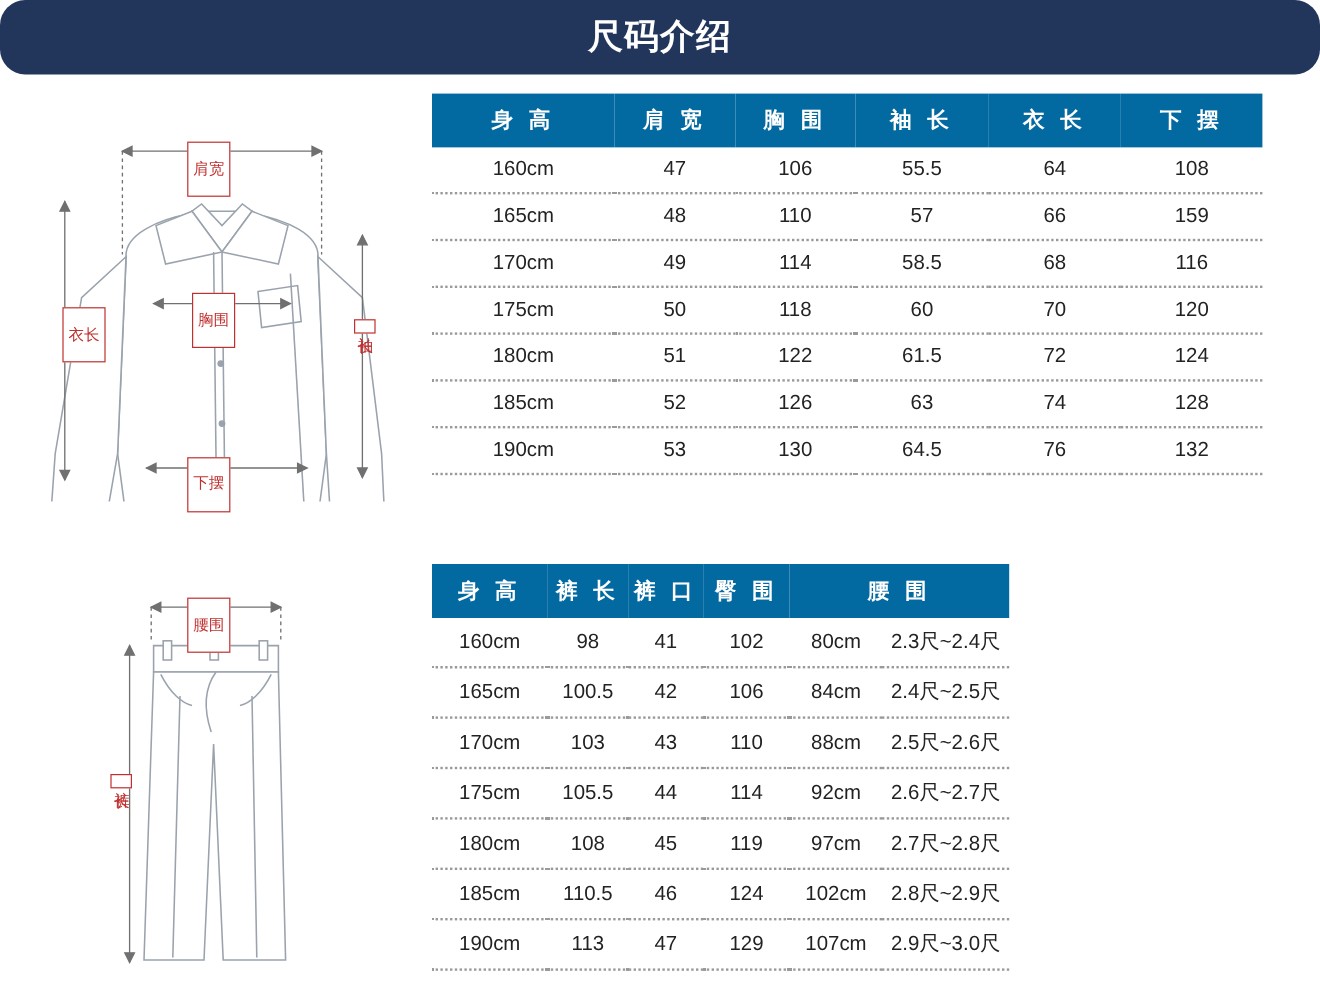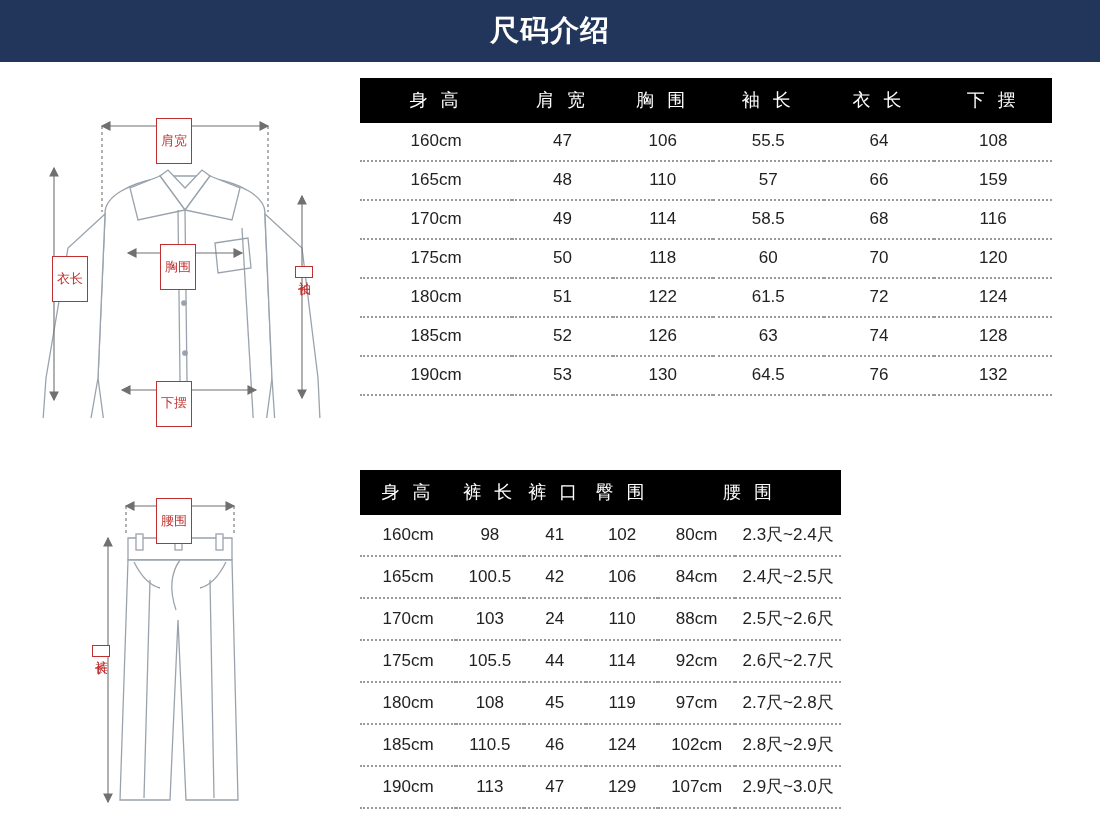--- a/index.html
+++ b/index.html
@@ -20,20 +20,21 @@
     height: 837px;
   }
   
   .header {
     height: 62px;
     background: #22365c;
     display: flex;
     align-items: center;
     justify-content: center;
     gap: 26px;
+    border-radius: 21px;
   }
   .header .cn {
     color: #ffffff;
     font-size: 29px;
     font-weight: bold;
     letter-spacing: 1px;
   }
   .header .en {
     color: #ffffff;
     font-size: 27px;
@@ -50,24 +51,24 @@
   }
   .tablewrap {
     flex: 1;
   }
   table {
     border-collapse: collapse;
     width: 100%;
     font-size: 17px;
   }
   thead th {
-    background: #000000;
+    background: #0369a1;
     color: #ffffff;
     font-size: 18px;
-    font-weight: normal;
+    font-weight: bold;
     padding: 10px 0 11px;
     letter-spacing: 4px;
     text-align: center;
     border: none;
   }
   tbody td {
     text-align: center;
     padding: 8px 0 9px;
     color: #222;
     font-size: 17px;
@@ -336,21 +337,21 @@
             <td>165cm</td>
             <td>100.5</td>
             <td>42</td>
             <td>106</td>
             <td>84cm</td>
             <td>2.4尺~2.5尺</td>
           </tr>
           <tr>
             <td>170cm</td>
             <td>103</td>
-            <td>24</td>
+            <td>43</td>
             <td>110</td>
             <td>88cm</td>
             <td>2.5尺~2.6尺</td>
           </tr>
           <tr>
             <td>175cm</td>
             <td>105.5</td>
             <td>44</td>
             <td>114</td>
             <td>92cm</td>

